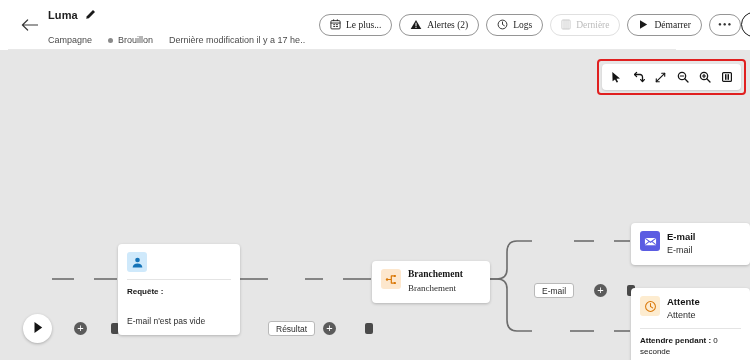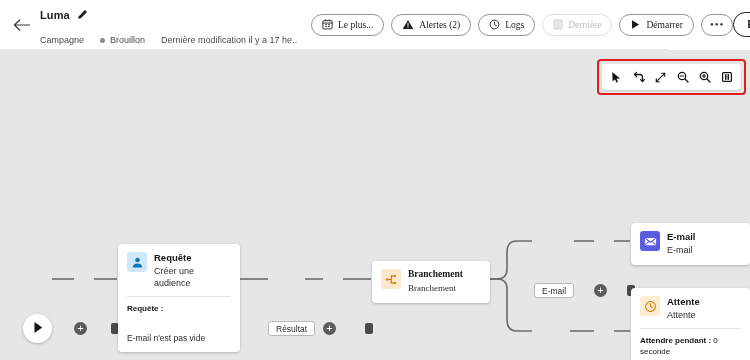--- a/index.html
+++ b/index.html
@@ -5,21 +5,21 @@
   * { box-sizing: border-box; margin: 0; padding: 0; }
   html, body {
     width: 750px; height: 360px;
     font-family: "Liberation Sans", sans-serif;
     background: #fff; overflow: hidden;
   }
   .app { position: relative; width: 750px; height: 360px; }
 
   
   .header {
-    position: absolute; top: 0; left: 0; width: 668px; height: 50px;
+    position: absolute; top: 0; left: 8px; width: 668px; height: 50px;
     background: #ffffff; border-bottom: 1px solid #e8e8e8;
     display: flex; align-items: center;
   }
   .back-btn {
     width: 30px; height: 30px; margin-left: 6px;
     display: flex; align-items: center; justify-content: center;
     cursor: pointer; flex: none;
   }
   .back-btn svg { display: block; }
 
@@ -335,24 +335,20 @@
       <div class="pill" style="left:534px; top:233px;">E-mail</div>
 
       <div class="node" style="left:118px; top:194px; width:122px;">
         <div class="node-head">
           <div class="node-ico ico-query">
             <svg width="13" height="13" viewBox="0 0 14 14">
               <circle cx="7" cy="4.3" r="2.5" fill="#1473b8"></circle>
               <path d="M1.8 12.4c0-2.9 2.3-4.4 5.2-4.4s5.2 1.5 5.2 4.4z" fill="#1473b8"></path>
             </svg>
           </div>
-          <div class="node-txt">
-            <div class="node-title">Requête</div>
-            <div class="node-sub">Créer une audience</div>
-          </div>
         </div>
         <div class="node-sep"></div>
         <div class="node-body">
           <div class="body-label">Requête :</div>
           <div class="body-val">E-mail n'est pas vide</div>
         </div>
       </div>
 
       <div class="node" style="left:372px; top:211px; width:118px;">
         <div class="node-head" style="padding-bottom:9px;font-family:Liberation Serif, serif;">

